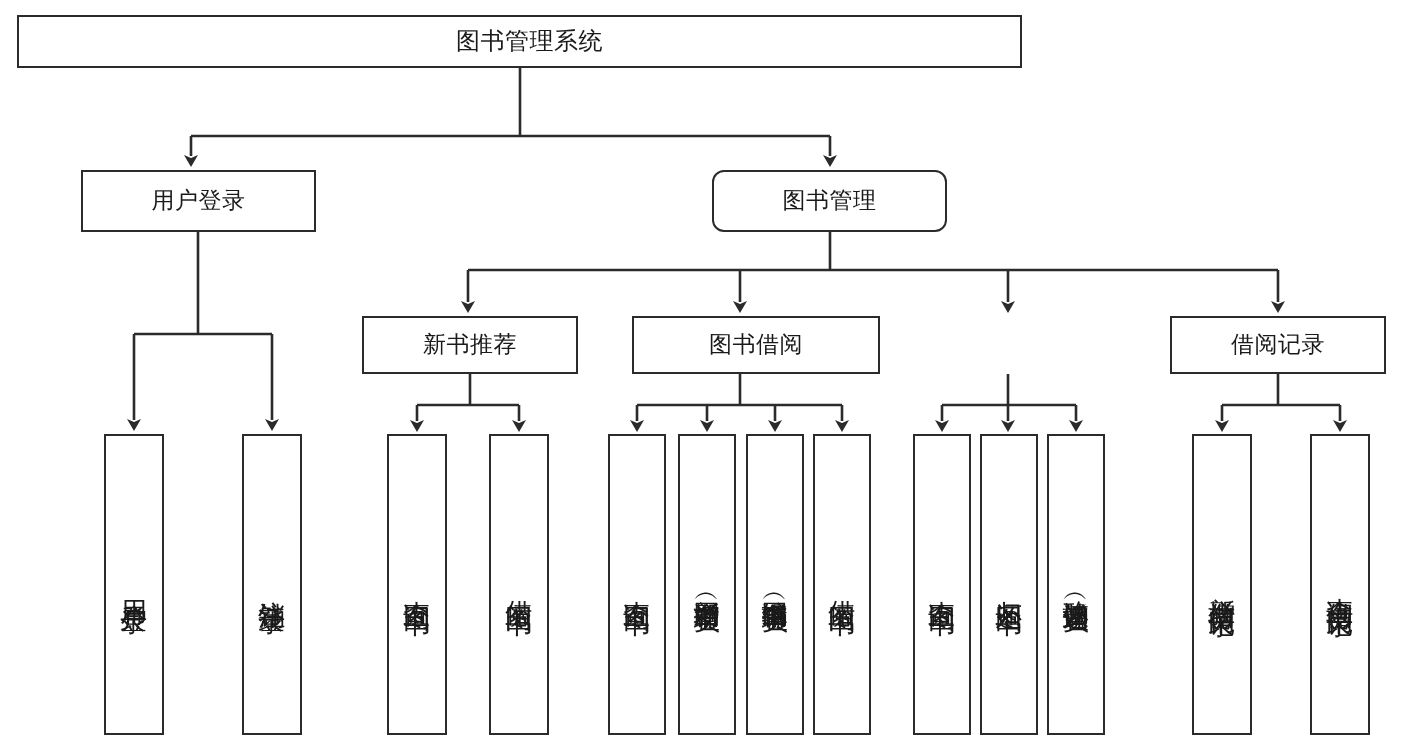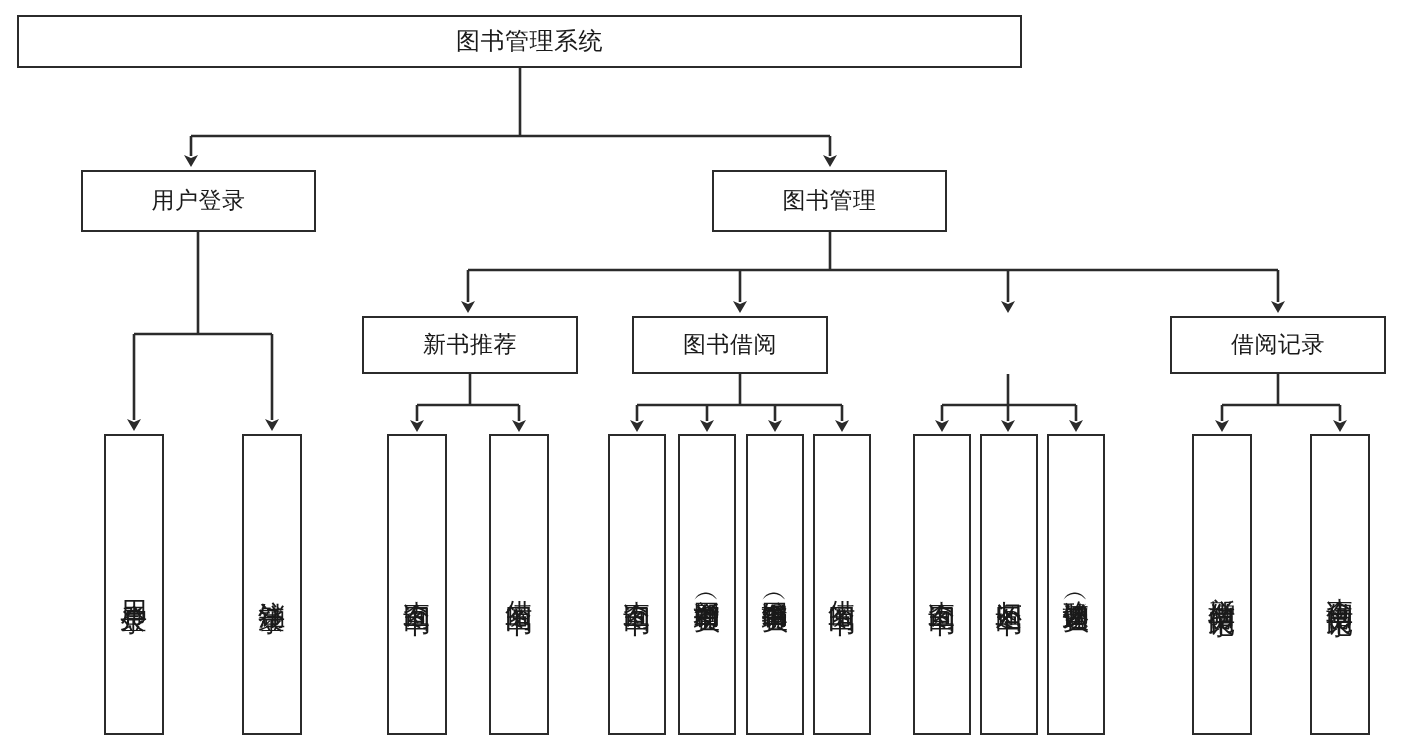--- a/index.html
+++ b/index.html
@@ -128,28 +128,28 @@
     </g>
   </svg>
 
   <div class="node h root" style="left:17px; top:15px; width:1005px; height:53px;padding-left:20px;">
     <span class="label">图书管理系统</span>
   </div>
 
   <div class="node h" style="left:81px; top:170px; width:235px; height:62px;">
     <span class="label">用户登录</span>
   </div>
-  <div class="node h" style="left:712px; top:170px; width:235px; height:62px;">
+  <div class="node h" style="left:712px; top:170px; width:235px; height:62px;border-radius:12px;">
     <span class="label">图书管理</span>
   </div>
 
   <div class="node h" style="left:362px; top:316px; width:216px; height:58px;font-family:Liberation Serif, serif;">
     <span class="label">新书推荐</span>
   </div>
-  <div class="node h" style="left:632px; top:316px; width:196px; height:58px;">
+  <div class="node h" style="left:632px; top:316px; width:248px; height:58px;">
     <span class="label">图书借阅</span>
   </div>
   <div class="node h" style="left:1170px; top:316px; width:216px; height:58px;">
     <span class="label">借阅记录</span>
   </div>
 
   <div class="node v" style="left:104px; top:434px; width:60px; height:301px;">
     <span class="label">用户登录</span>
   </div>
   <div class="node v" style="left:242px; top:434px; width:60px; height:301px;">

